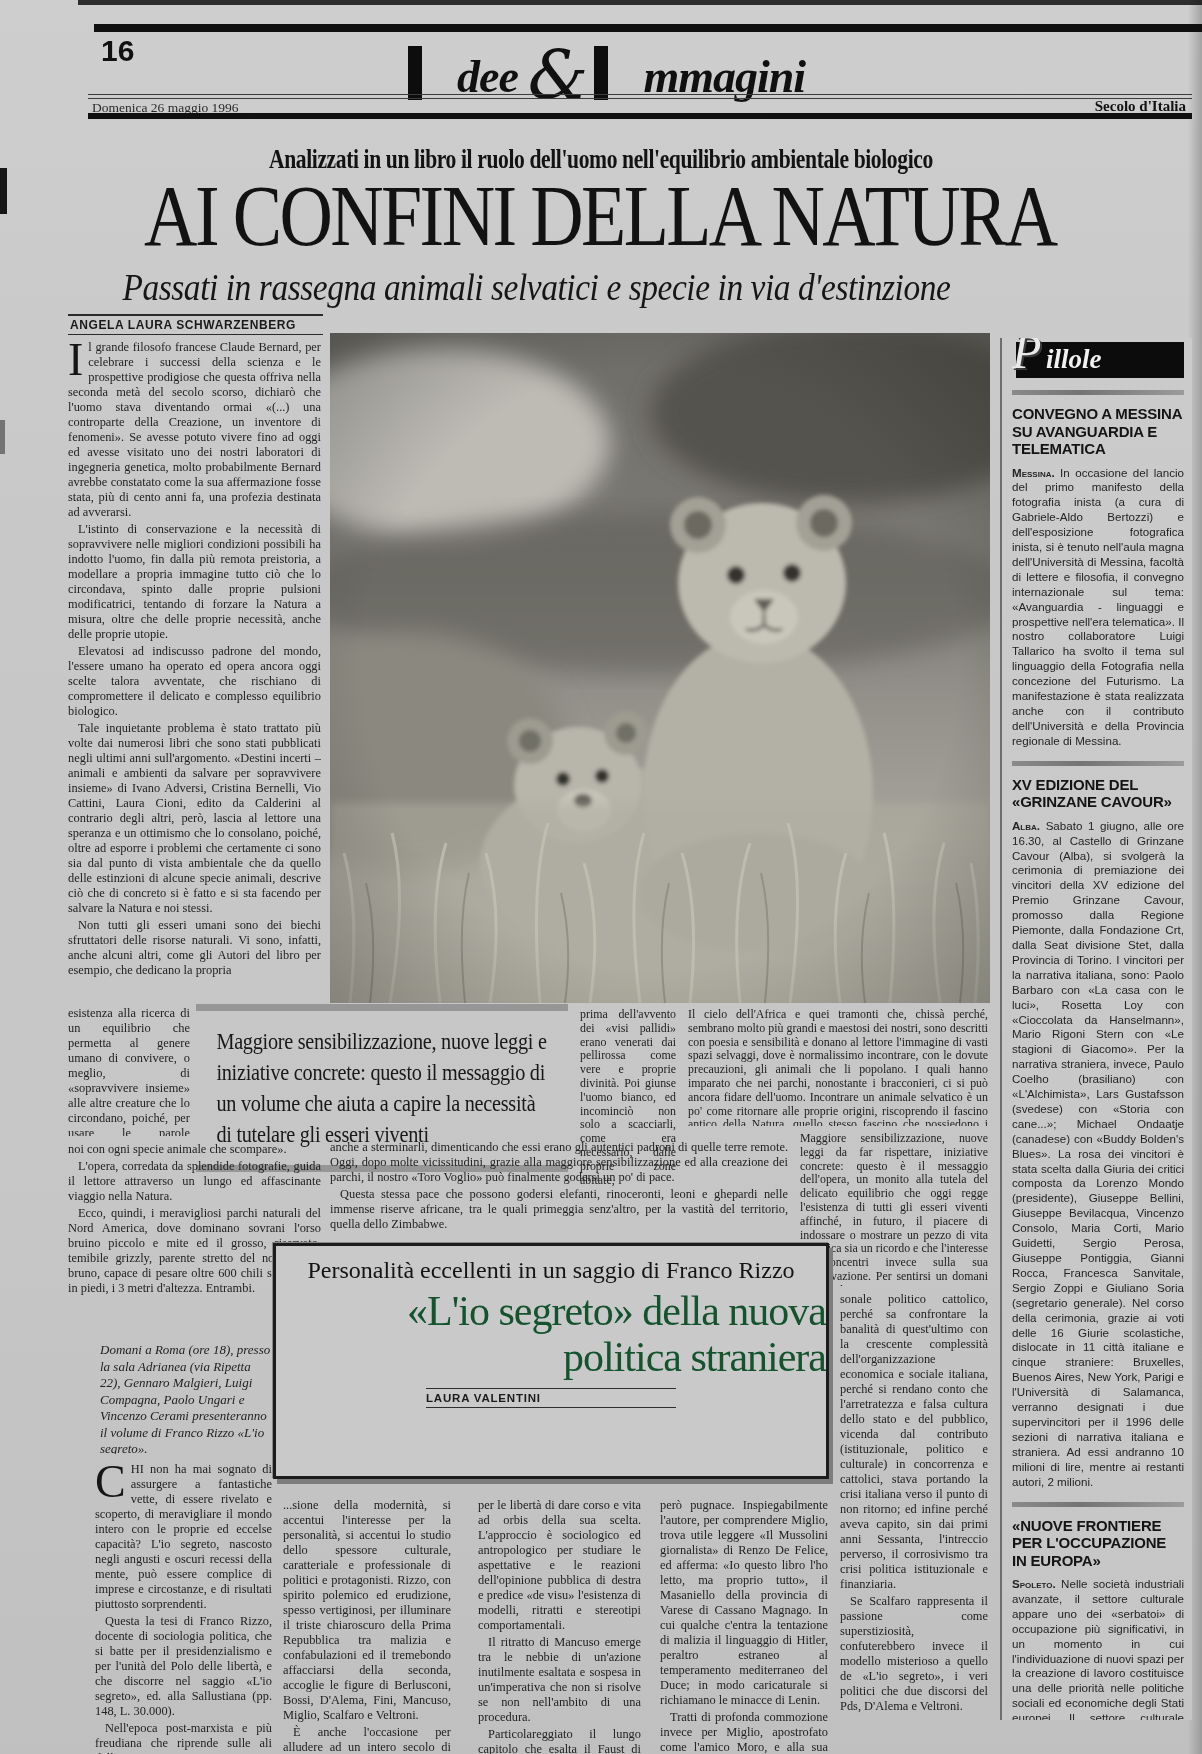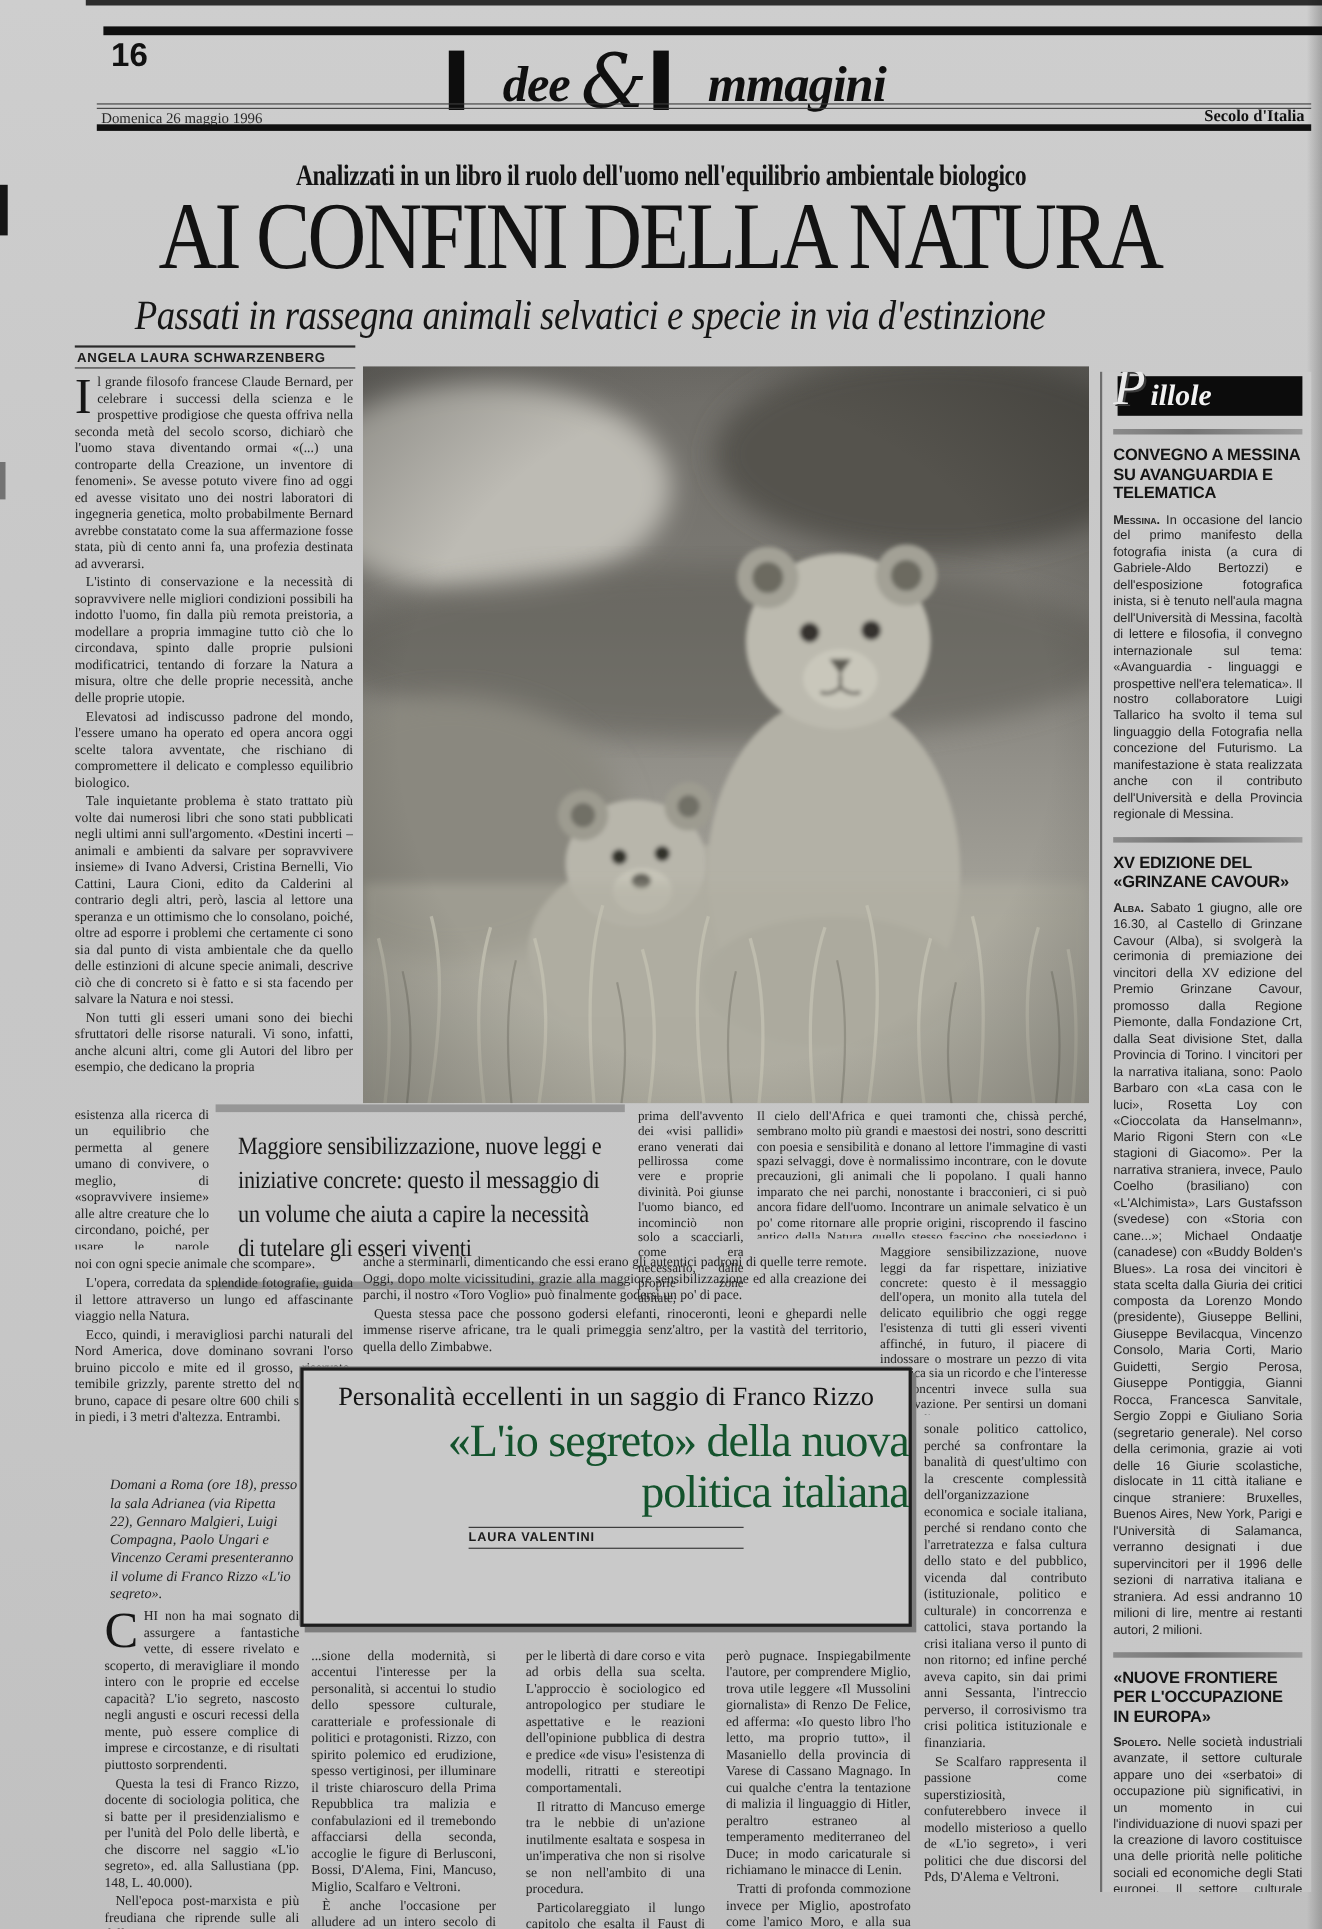--- a/index.html
+++ b/index.html
@@ -256,28 +256,28 @@
   </div>
 
   <div class="abs notice clip" style="left:100px;top:1342px;width:172px;height:112px;">
     <span>Domani a Roma (ore 18), presso la sala Adrianea (via Ripetta 22), Gennaro Malgieri, Luigi Compagna, Paolo Ungari e Vincenzo Cerami presenteranno il volume di Franco Rizzo «L'io segreto».</span>
   </div>
 
   <div class="abs box2" style="left:273px;top:1243px;width:550px;height:230px;">
     <div class="box2-kicker">Personalità eccellenti in un saggio di Franco Rizzo</div>
     <div class="box2-head">
       <div>«L'io segreto» della nuova</div>
-      <div>politica italiana</div>
+      <div>politica straniera</div>
     </div>
     <div class="box2-by">LAURA VALENTINI</div>
   </div>
 
   <div class="abs body-txt just clip" style="left:95px;top:1462px;width:177px;height:292px;">
     <p class="noind"><span class="dc">C</span><span>HI non ha mai sognato di assurgere a fantastiche vette, di essere rivelato e scoperto, di meravigliare il mondo intero con le proprie ed eccelse capacità? L'io segreto, nascosto negli angusti e oscuri recessi della mente, può essere complice di imprese e circostanze, e di risultati piuttosto sorprendenti.</span></p>
-    <p>Questa la tesi di Franco Rizzo, docente di sociologia politica, che si batte per il presidenzialismo e per l'unità del Polo delle libertà, e che discorre nel saggio «L'io segreto», ed. alla Sallustiana (pp. 148, L. 40.000).</p>
+    <p>Questa la tesi di Franco Rizzo, docente di sociologia politica, che si batte per il presidenzialismo e per l'unità del Polo delle libertà, e che discorre nel saggio «L'io segreto», ed. alla Sallustiana (pp. 148, L. 30.000).</p>
     <p>Nell'epoca post-marxista e più freudiana che riprende sulle ali della...</p>
   </div>
 
   <div class="abs body-txt just clip" style="left:283px;top:1498px;width:168px;height:256px;">
     <p class="noind">...sione della modernità, si accentui l'interesse per la personalità, si accentui lo studio dello spessore culturale, caratteriale e professionale di politici e protagonisti. Rizzo, con spirito polemico ed erudizione, spesso vertiginosi, per illuminare il triste chiaroscuro della Prima Repubblica tra malizia e confabulazioni ed il tremebondo affacciarsi della seconda, accoglie le figure di Berlusconi, Bossi, D'Alema, Fini, Mancuso, Miglio, Scalfaro e Veltroni.</p>
     <p>È anche l'occasione per alludere ad un intero secolo di egemonia culturale giacobino-integralista imposta all'intellettuale che milita nel Polo</p>
   </div>
 
   <div class="abs body-txt just clip" style="left:478px;top:1498px;width:163px;height:256px;">
     <p class="noind">per le libertà di dare corso e vita ad orbis della sua scelta. L'approccio è sociologico ed antropologico per studiare le aspettative e le reazioni dell'opinione pubblica di destra e predice «de visu» l'esistenza di modelli, ritratti e stereotipi comportamentali.</p>

